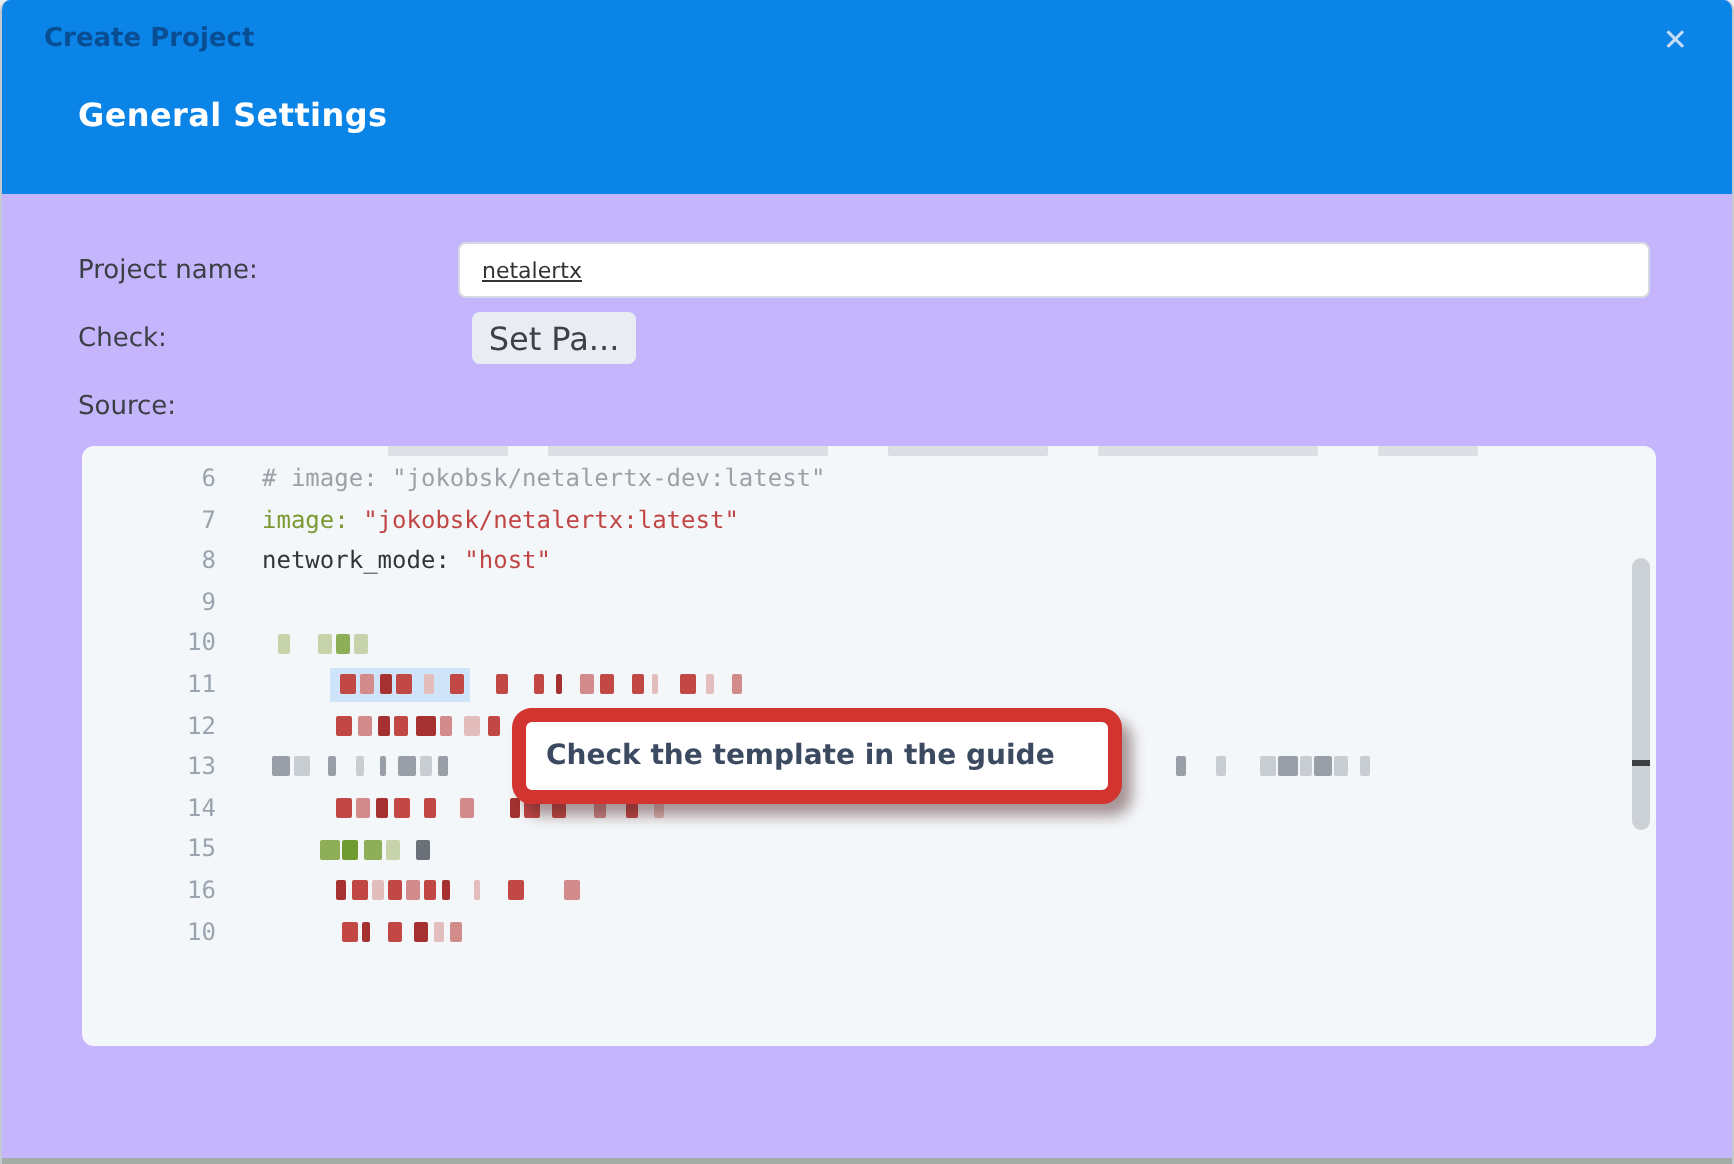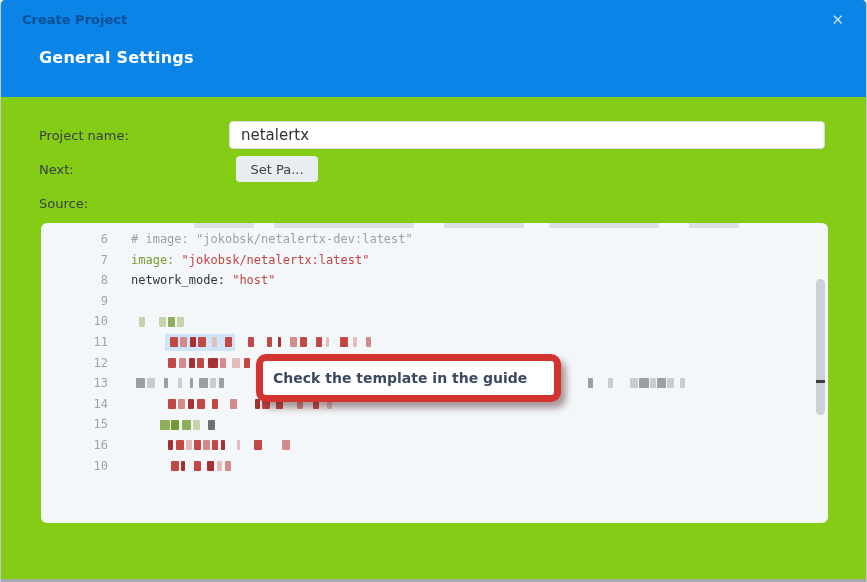--- a/index.html
+++ b/index.html
@@ -1,42 +1,42 @@
 <!DOCTYPE html>
 <html style="--header_bg: #0b84e8; --annotation_red: #d23430; --next_bg: #0c80e4; --selection: #cfe4f8; --code_key_green: #7b9a33; --code_value_red: #c04543; --code_comment_gray: #9ba1a7;"><head>
 <meta charset="utf-8">
 <style>
   html,body{margin:0;padding:0;background:#e9edf0;}
   *{box-sizing:border-box;}
   body{font-family:"DejaVu Sans","Liberation Sans",sans-serif;}
 
   .dialog{
-    position:relative;width:867px;height:582px;background:#84cc16;
+    position:relative;width:867px;height:582px;background:#c4b5fd;
     border-left:1px solid #c3c9ce;border-right:1px solid #c3c9ce;
     border-radius:5px 5px 0 0;overflow:hidden;
   }
   
   .hdr{height:97px;background:var(--header_bg,#0b84e8);position:relative;}
   .hdr-title{position:absolute;left:21px;top:12px;font-size:13px;font-weight:bold;color:rgba(8,45,95,0.62);}
   .hdr-close{position:absolute;right:22px;top:11px;font-size:15px;font-weight:bold;color:#c6ddf4;cursor:pointer;line-height:18px;}
   .hdr-section{position:absolute;left:38px;top:48px;font-size:16px;font-weight:bold;color:#ffffff;letter-spacing:.2px;}
 
   
   .form{padding:24px 0 0 0;}
   .frow{display:flex;align-items:center;height:28px;margin:0 41px 6px 38px;}
   .flabel{width:190px;font-size:13px;color:#3a3f44;}
   .fctrl{flex:1;display:flex;align-items:center;}
   .tbox{
     height:28px;border:1px solid #d5dbe1;border-radius:4px;background:#fff;
-    font-size:15px;color:#333;padding:0 11px;display:flex;align-items:center;flex:1;
+    font-size:11px;color:#333;padding:0 11px;display:flex;align-items:center;flex:1;text-decoration:underline;
   }
   .tbox.short{flex:0 0 509px;}
   .setpath-btn{
     margin-left:7px;height:26px;flex:0 0 82px;background:#e9edf2;border:none;border-radius:4px;
-    font-size:13px;color:#3a4147;display:flex;align-items:center;justify-content:center;cursor:pointer;
+    font-size:16px;color:#3a4147;display:flex;align-items:center;justify-content:center;cursor:pointer;
     font-family:inherit;
   }
   .selbox{position:relative;cursor:pointer;}
   .selbox .caret{position:absolute;right:12px;top:11px;width:0;height:0;
     border-left:5px solid transparent;border-right:5px solid transparent;border-top:6px solid #4a5358;}
 
   
   .editor{
     position:relative;margin:5px 40px 0 40px;width:787px;height:300px;
     background:#f4f7fa;border-radius:6px;overflow:hidden;cursor:text;
@@ -91,21 +91,21 @@
   </div>
 
   <div class="form">
     <div class="frow">
       <div class="flabel">Project name:</div>
       <div class="fctrl">
         <div class="tbox">netalertx</div>
       </div>
     </div>
     <div class="frow">
-      <div class="flabel">Next:</div>
+      <div class="flabel">Check:</div>
       <div class="fctrl">
         <button class="setpath-btn">Set Pa...</button>
       </div>
     </div>
     <div class="frow">
       <div class="flabel">Source:</div>
     </div>
   </div>
 
   <div class="editor">

